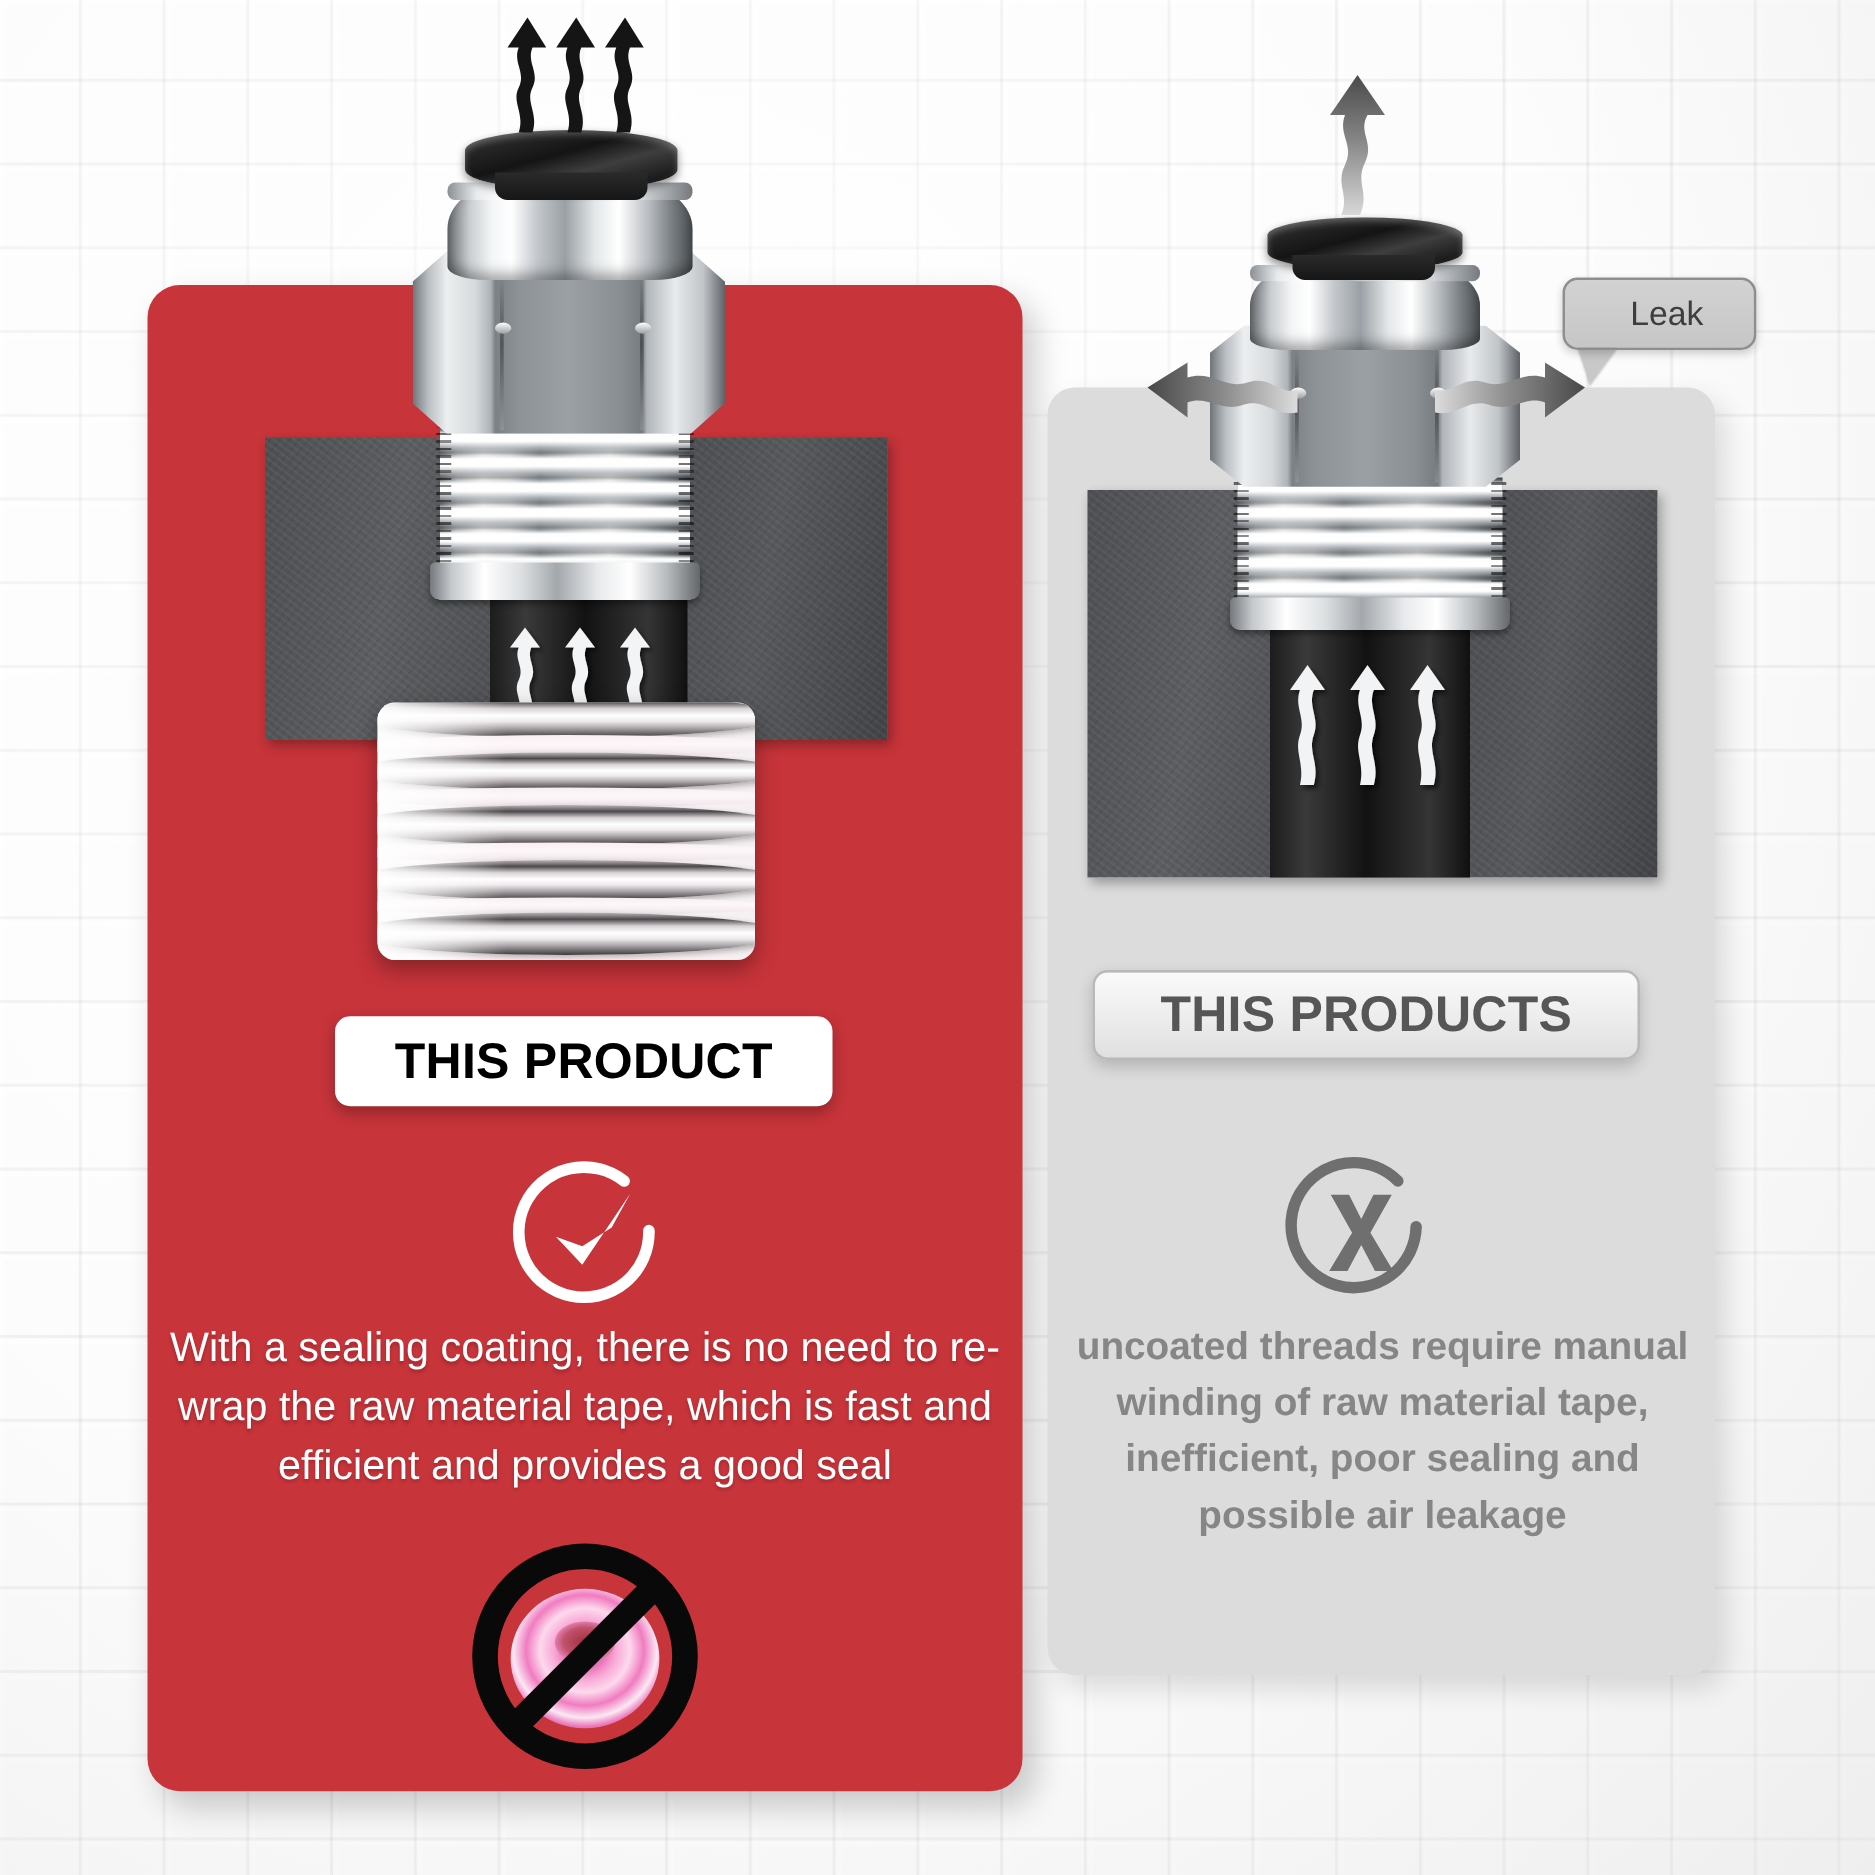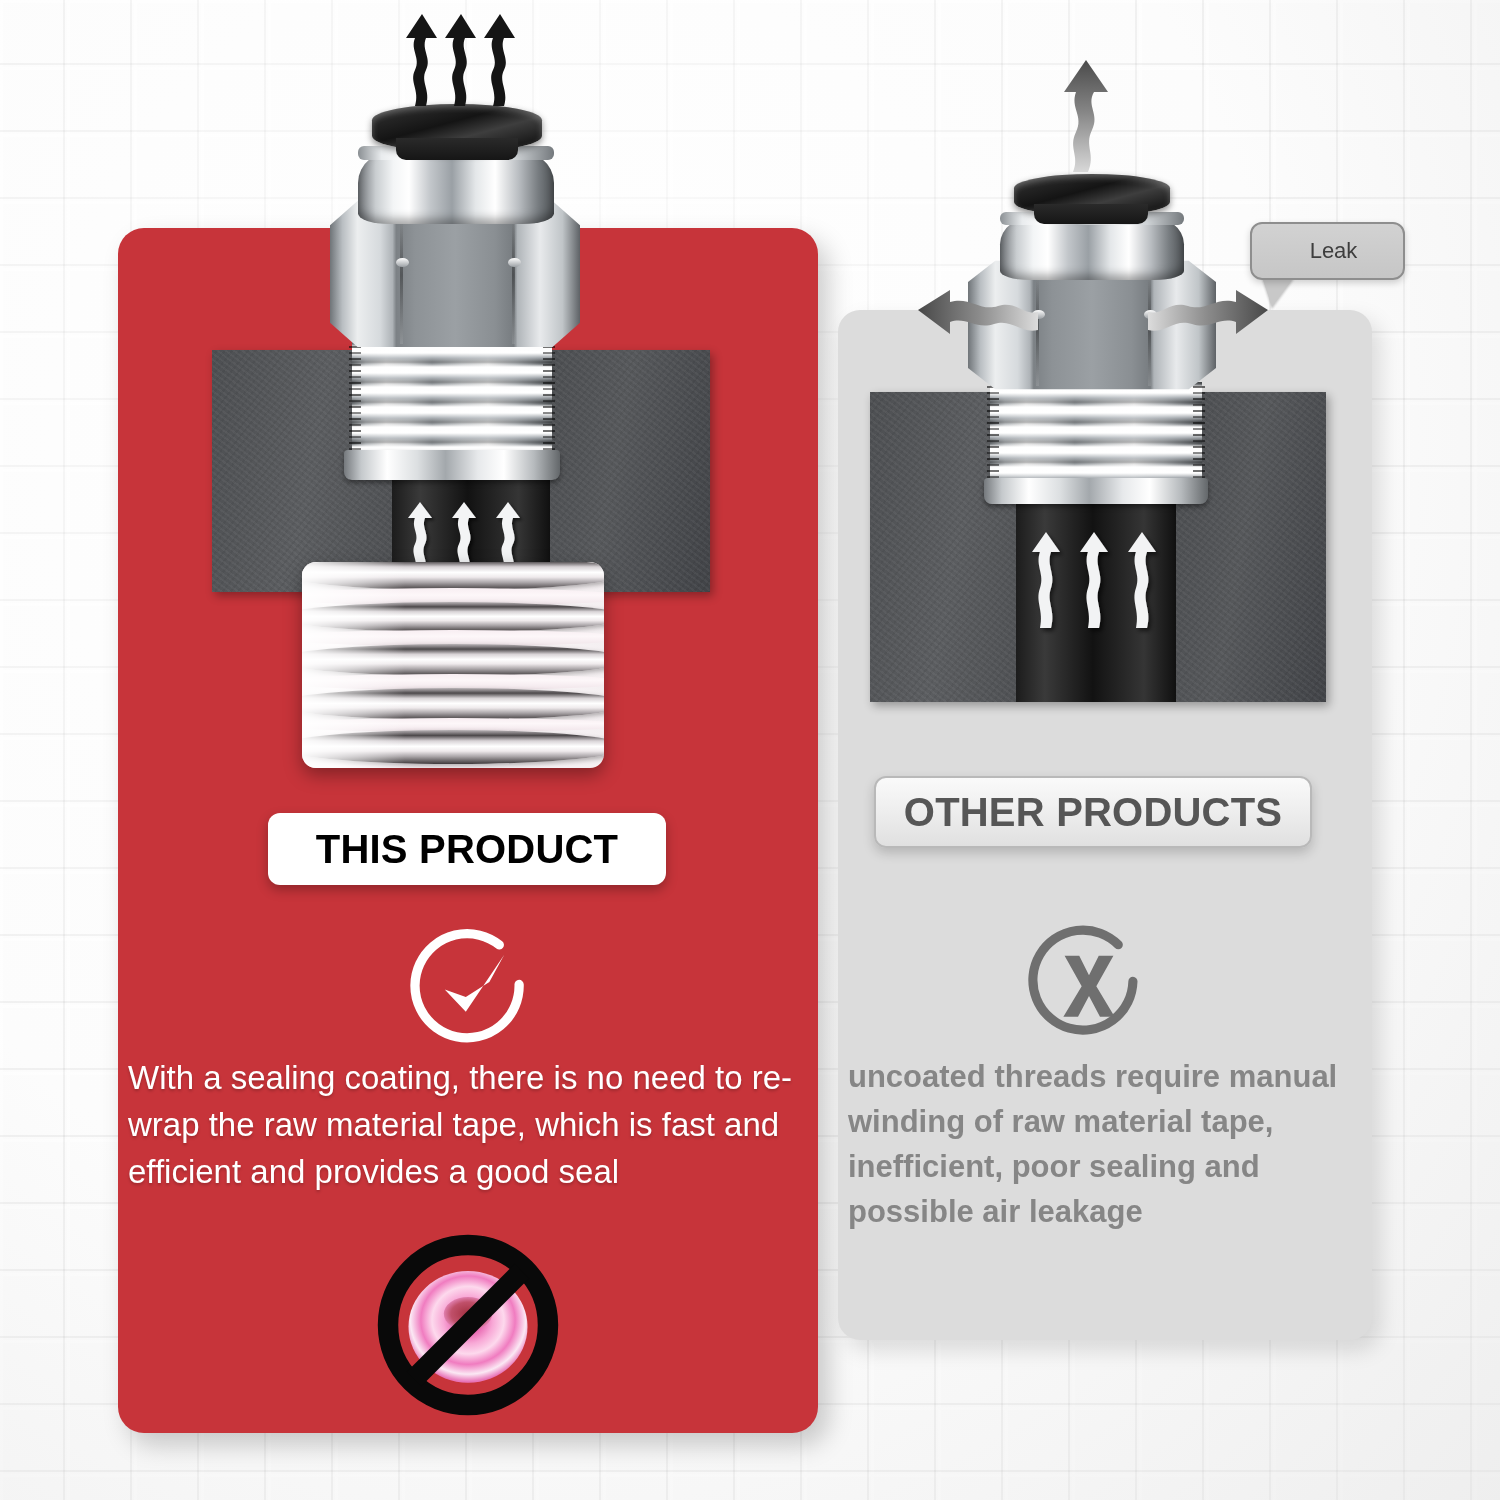--- a/index.html
+++ b/index.html
@@ -196,35 +196,35 @@
 
   
   #leak-callout{
     position:absolute; left:1250px; top:222px; width:155px; height:58px;
     border-radius:12px;
     background:linear-gradient(to bottom,#d2d2d2,#c6c6c6);
     border:2px solid #8e8e8e;
     display:flex; align-items:center; justify-content:center;
     box-shadow:0 3px 7px rgba(0,0,0,0.18);
   }
-  #leak-callout span{ color:#3e3e3e; font-size:22px;margin-left:12px; }
+  #leak-callout span{ color:#3e3e3e; font-size:27px;margin-left:12px; }
   #leak-tail{
     position:absolute; left:1262px; top:277px; width:0; height:0;
     border-left:10px solid transparent;
     border-right:22px solid transparent;
     border-top:30px solid #c8c8c8;
     filter:drop-shadow(0 2px 1px rgba(0,0,0,0.22));
   }
 
   
   #check-icon{ position:absolute; left:410px; top:925px; width:124px; height:124px; }
   #x-icon{ position:absolute; left:1028px; top:924px; width:122px; height:122px; }
 
   
-  .body-text{ position:absolute; }
+  .body-text{ position:absolute; text-align:center; }
   #left-text{
     left:128px; top:1055px; width:680px;
     color:#ffffff; font-size:33px; line-height:1.42;
     text-shadow:0 2px 3px rgba(0,0,0,0.22);
   }
   #right-text{
     left:848px; top:1055px; width:516px;
     color:#868686; font-size:31px; line-height:1.45;font-weight:bold;
   }
 
@@ -399,21 +399,21 @@
   </defs>
   <path d="M120 20 L88 0 L88 12 C68 6 58 22 40 16 C22 10 14 26 0 22 L0 40 C18 44 26 28 44 34 C62 40 72 26 88 32 L88 44 Z" fill="url(#lgR)"></path>
 </svg>
 
 <div id="leak-tail"></div>
 <div id="leak-callout">
   <span>Leak</span>
 </div>
 
 <div class="badge" id="other-products-badge">
-  <span>OTHER PRODUCTS</span>
+  <span>THIS PRODUCTS</span>
 </div>
 
 <svg id="x-icon" viewBox="0 0 100 100">
   <path d="M74 17 A41 41 0 1 0 86 47" fill="none" stroke="#6f6f6f" stroke-width="7.5" stroke-linecap="round"></path>
   <path d="M30 26 L42 26 L50 42 L58 26 L70 26 L56 51 L71 76 L59 76 L50 59 L41 76 L29 76 L44 51 Z" fill="#6f6f6f"></path>
 </svg>
 
 <div class="body-text" id="right-text">uncoated threads require manual winding of raw material tape, inefficient, poor sealing and possible air leakage</div>
 
 </body></html>

